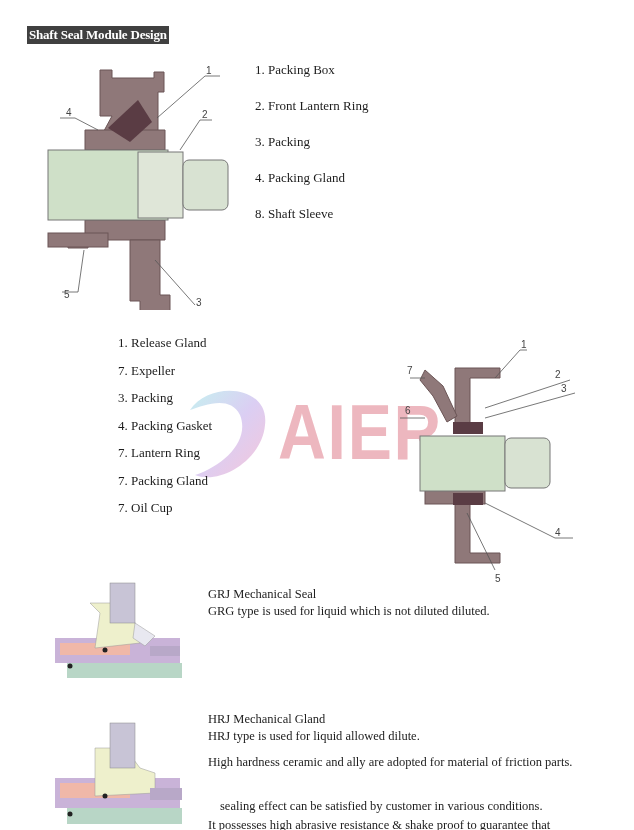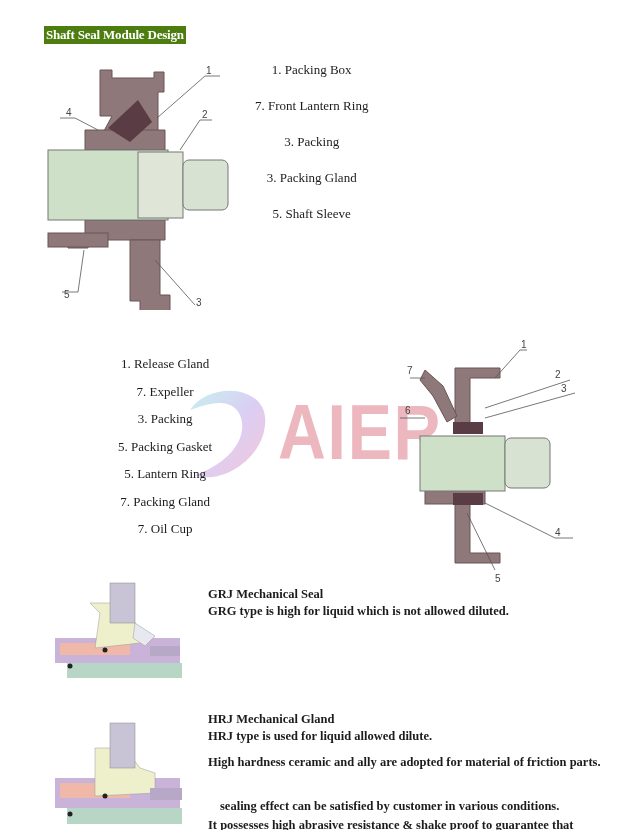--- a/index.html
+++ b/index.html
@@ -1,25 +1,25 @@
 <!DOCTYPE html>
 <html><head>
 <meta charset="utf-8">
 <style>
   html, body { margin:0; padding:0; }
   body { width:634px; height:830px; background:#ffffff; position:relative; overflow:hidden;
          font-family:"Liberation Serif","DejaVu Serif",serif; color:#1c1c1c; }
   .abs { position:absolute; }
-  .title { left:44px; top:26px; background:#4d7c0f; color:#fff; font-size:13px; font-weight:bold;
+  .title { left:27px; top:26px; background:#404040; color:#fff; font-size:13px; font-weight:bold;
            padding:1px 2px; line-height:16px; letter-spacing:-0.2px; }
-  .list { font-size:13px; line-height:16px;text-align:center; }
+  .list { font-size:13px; line-height:16px; }
   .list div { white-space:nowrap; }
   .list1 div { margin-bottom:20px; }
   .list2 div { margin-bottom:11.5px; }
-  .txt { font-size:12.5px; line-height:16px; white-space:nowrap;font-weight:bold; }
+  .txt { font-size:12.5px; line-height:16px; white-space:nowrap; }
   svg { position:absolute; }
   .callout { font-family:"Liberation Sans","DejaVu Sans",sans-serif; font-size:10px; fill:#444; }
 </style>
 </head>
 <body>
 
 <div class="abs title">Shaft Seal Module Design</div>
 
 <svg style="left:30px;top:60px" width="210" height="250" viewBox="0 0 210 250">
   <g fill="#8f7879" stroke="#6b5556" stroke-width="1">
@@ -47,44 +47,44 @@
   </g>
   <text class="callout" x="176" y="14">1</text>
   <text class="callout" x="172" y="58">2</text>
   <text class="callout" x="166" y="246">3</text>
   <text class="callout" x="36" y="56">4</text>
   <text class="callout" x="34" y="238">5</text>
 </svg>
 
 <div class="abs list list1" style="left:255px;top:62px">
   <div>1. Packing Box</div>
-  <div>7. Front Lantern Ring</div>
+  <div>2. Front Lantern Ring</div>
   <div>3. Packing</div>
-  <div>3. Packing Gland</div>
-  <div>5. Shaft Sleeve</div>
+  <div>4. Packing Gland</div>
+  <div>8. Shaft Sleeve</div>
 </div>
 
 <svg style="left:170px;top:380px" width="110" height="110" viewBox="0 0 110 110">
   <defs>
       <linearGradient id="g1" x1="0" y1="0" x2="1" y2="1">
         <stop offset="0" stop-color="#b8ecec"></stop>
         <stop offset="0.5" stop-color="#d2c2f0"></stop>
         <stop offset="1" stop-color="#f2b8d2"></stop>
       </linearGradient>
     </defs>
   <path d="M20 30 C40 0, 100 5, 95 45 C92 80, 50 105, 25 95 C55 85, 80 60, 70 35 C60 15, 35 25, 20 30 Z" fill="url(#g1)" opacity="0.8"></path>
 </svg>
 <div class="abs" style="left:278px;top:392px;font-family:'Liberation Sans',sans-serif;font-weight:bold;font-size:78px;line-height:80px;color:#e8a0aa;opacity:0.75;letter-spacing:2px;transform:scaleX(0.85);transform-origin:left">AIER</div>
 
-<div class="abs list list2" style="left:118px;top:356px">
+<div class="abs list list2" style="left:118px;top:335px">
   <div>1. Release Gland</div>
   <div>7. Expeller</div>
   <div>3. Packing</div>
-  <div>5. Packing Gasket</div>
-  <div>5. Lantern Ring</div>
+  <div>4. Packing Gasket</div>
+  <div>7. Lantern Ring</div>
   <div>7. Packing Gland</div>
   <div>7. Oil Cup</div>
 </div>
 
 <svg style="left:395px;top:338px" width="200" height="245" viewBox="0 0 200 245">
   <g fill="#8f7879" stroke="#6b5556" stroke-width="1">
     <path d="M60 30 h45 v10 h-30 v55 h-15 z"></path>
     <path d="M60 155 h15 v60 h30 v10 h-45 z"></path>
     <rect x="30" y="150" width="60" height="16"></rect>
     <polygon points="30,32 48,48 62,78 52,84 38,58 25,42"></polygon>
@@ -118,21 +118,21 @@
   <rect x="10" y="60" width="125" height="25" fill="#c9b3d8"></rect>
   <rect x="15" y="65" width="70" height="12" fill="#f0b8a8"></rect>
   <polygon points="45,25 80,25 90,45 95,65 50,70 55,35" fill="#eef0cc" stroke="#999" stroke-width="0.5"></polygon>
   <rect x="65" y="5" width="25" height="40" fill="#c8c4d6" stroke="#888" stroke-width="0.5"></rect>
   <polygon points="90,45 110,58 100,68 88,60" fill="#e8e8f0" stroke="#999" stroke-width="0.5"></polygon>
   <rect x="105" y="68" width="30" height="10" fill="#b8a8c8"></rect>
   <circle cx="25" cy="88" r="2.5" fill="#222"></circle>
     <circle cx="60" cy="72" r="2.5" fill="#222"></circle>
 </svg>
 <div class="abs txt" style="left:208px;top:586px">GRJ Mechanical Seal</div>
-<div class="abs txt" style="left:208px;top:603px">GRG type is high for liquid which is not allowed diluted.</div>
+<div class="abs txt" style="left:208px;top:603px">GRG type is used for liquid which is not diluted diluted.</div>
 
 <svg style="left:45px;top:718px" width="150" height="108" viewBox="0 0 150 108">
   <rect x="22" y="90" width="115" height="16" fill="#b8d6c6"></rect>
   <rect x="10" y="60" width="125" height="30" fill="#c9b3d8"></rect>
   <rect x="15" y="65" width="70" height="15" fill="#f0b8a8"></rect>
   <polygon points="50,30 80,30 95,50 110,55 110,75 50,78 50,50" fill="#eef0cc" stroke="#999" stroke-width="0.5"></polygon>
   <rect x="65" y="5" width="25" height="45" fill="#c8c4d6" stroke="#888" stroke-width="0.5"></rect>
   <rect x="105" y="70" width="32" height="12" fill="#b8a8c8"></rect>
   <circle cx="25" cy="96" r="2.5" fill="#222"></circle>
     <circle cx="60" cy="78" r="2.5" fill="#222"></circle>

